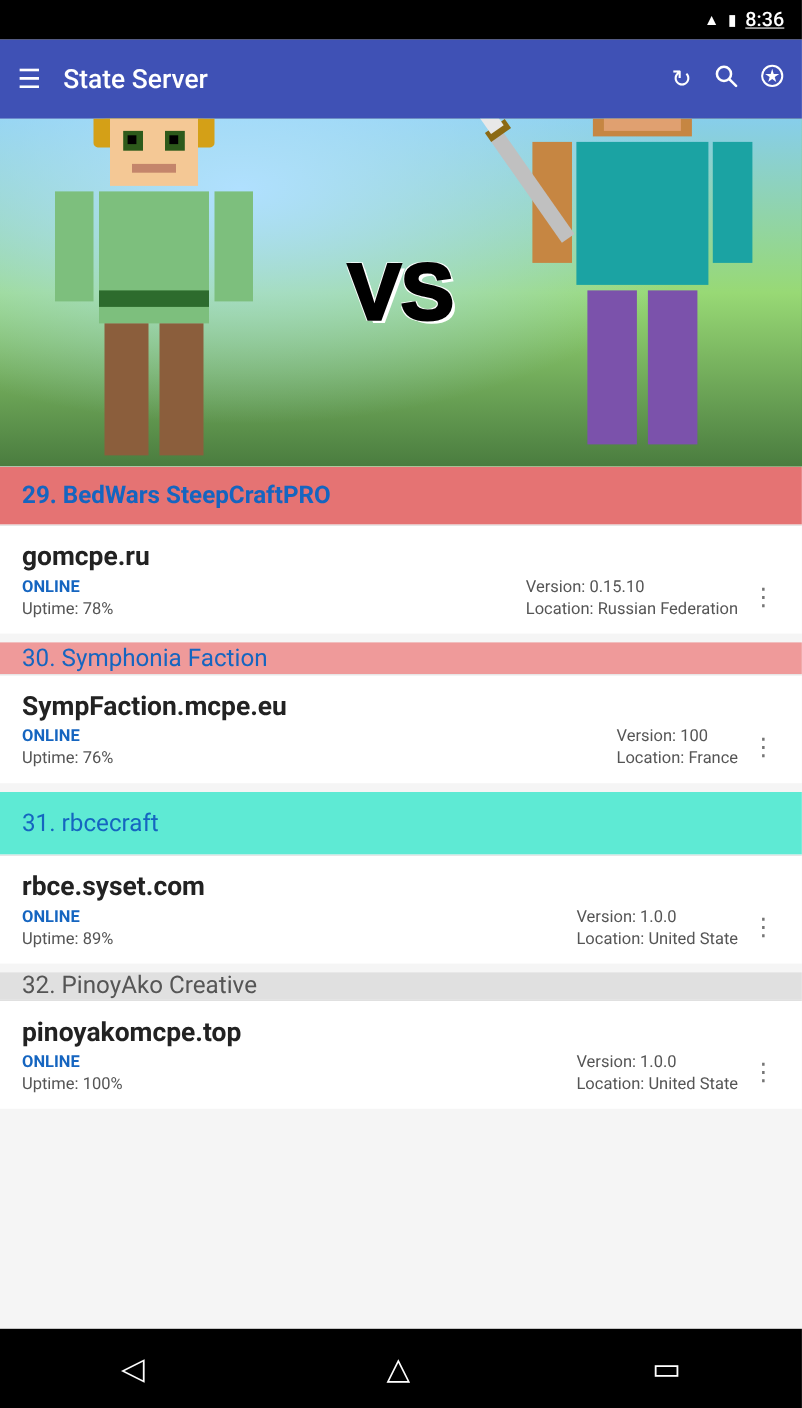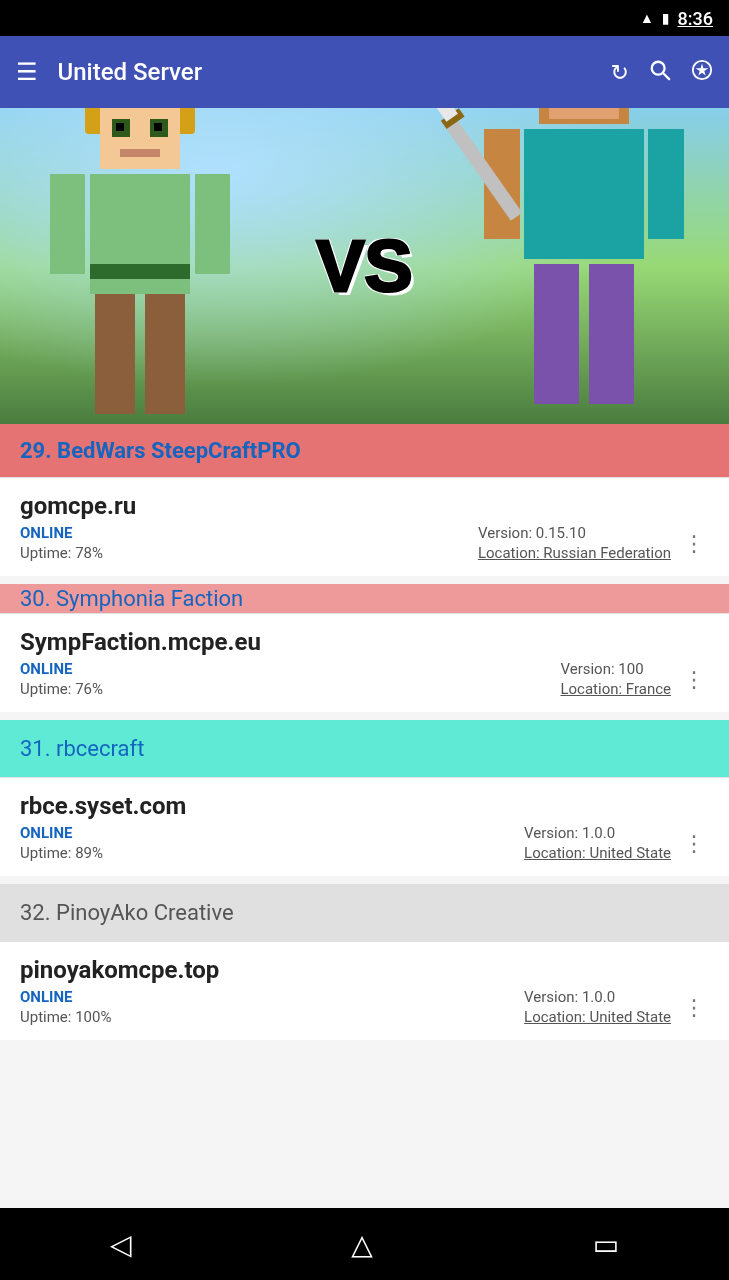--- a/index.html
+++ b/index.html
@@ -168,21 +168,20 @@
 
     .server-version {
       font-size: 15px;
       color: #555;
       margin-bottom: 2px;
     }
 
     .server-location {
       font-size: 15px;
       color: #555;
-      text-decoration: underline;
     }
 
     .more-icon {
       color: #757575;
       font-size: 22px;
       cursor: pointer;
       padding: 4px;
       align-self: center;
       margin-left: 8px;
     }
@@ -213,21 +212,21 @@
       font-weight: 400;
       padding: 16px 20px;
     }
 
     
     .header-32 {
       background: #e0e0e0;
       color: #555;
       font-size: 22px;
       font-weight: 400;
-      padding: 16px 20px;
+      padding: 0 20px;
     }
 
     
     .bottom-nav {
       background: #000;
       height: 72px;
       display: flex;
       align-items: center;
       justify-content: space-around;
       flex-shrink: 0;
@@ -245,21 +244,21 @@
 <div class="status-bar">
   <div class="status-bar-icons">
     <span class="status-icon">▲</span>
     <span class="status-icon">▮</span>
     <span class="status-bar-time">8:36</span>
   </div>
 </div>
 
 <div class="app-bar">
   <span class="menu-icon">☰</span>
-  <span class="app-title">United Server</span>
+  <span class="app-title">State Server</span>
   <div class="app-bar-actions">
     <span class="app-bar-action">↻</span>
     <span class="app-bar-action">
       <svg width="22" height="22" viewBox="0 0 24 24" fill="white">
         <circle cx="10" cy="10" r="7" stroke="white" stroke-width="2.5" fill="none"></circle>
         <line x1="15.5" y1="15.5" x2="22" y2="22" stroke="white" stroke-width="2.5" stroke-linecap="round"></line>
       </svg>
     </span>
     <span class="app-bar-action">
       <svg width="22" height="22" viewBox="0 0 24 24" fill="white">

